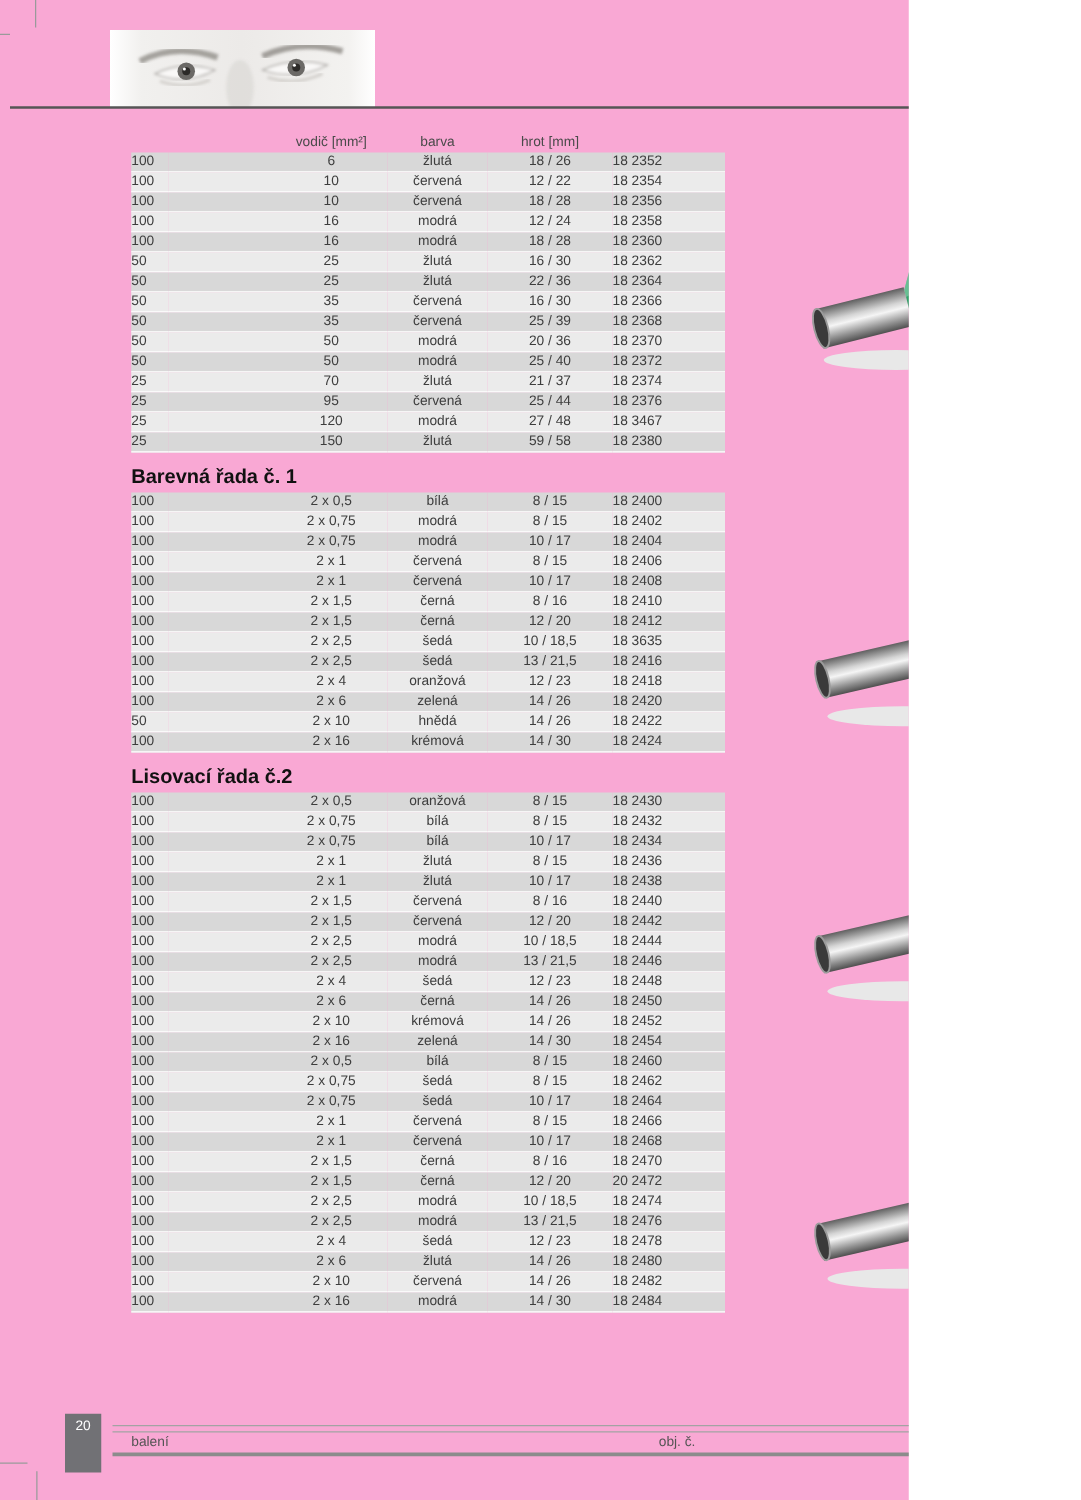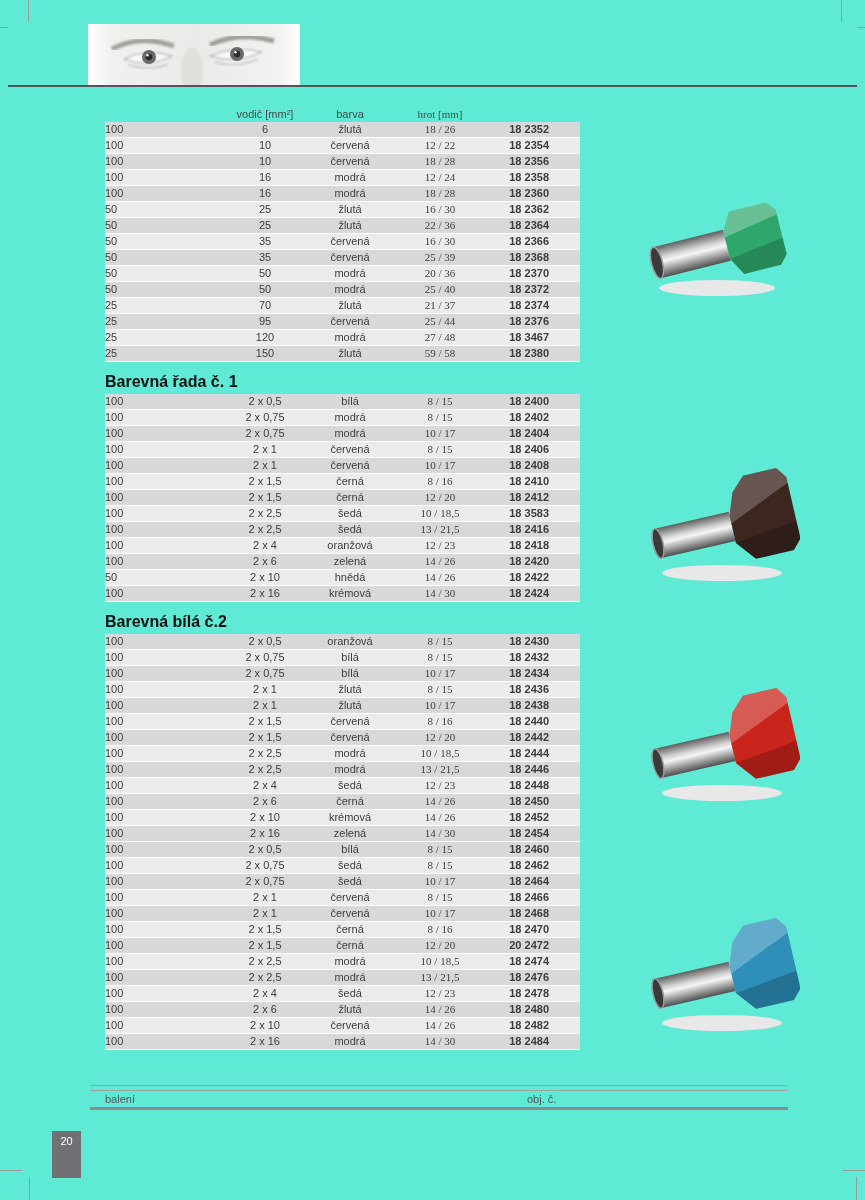--- a/index.html
+++ b/index.html
@@ -1,44 +1,44 @@
 <!DOCTYPE html>
 <html><head>
 <meta charset="utf-8">
 <style>
   html,body{margin:0;padding:0;background:#fff;}
-  .page{position:relative;width:865px;height:1200px;background:#5eead4;overflow:hidden;
+  .page{position:relative;width:727px;height:1200px;background:#f9a8d4;overflow:hidden;
         font-family:"Liberation Sans",sans-serif;}
   
   .mark{position:absolute;background:#9a9a9a;}
   
   .top-rule{position:absolute;left:8px;top:85px;width:849px;height:2px;background:#555;}
   .eyes{position:absolute;left:88px;top:24px;width:212px;height:62px;}
   
   .content{position:absolute;left:105px;top:103px;width:475px;}
   table{border-collapse:separate;border-spacing:0;table-layout:fixed;width:475px;}
   col.w0{width:30px}col.w1{width:175px}col.w2{width:80px}col.w3{width:100px}col.w4{width:90px}
   th{font-weight:normal;font-size:11px;color:#4a4a4a;height:17px;padding:0 0 2px 0;
      vertical-align:bottom;white-space:nowrap;}
   td{font-size:11px;color:#3d3d3d;height:15px;line-height:15px;padding:0;
      border-bottom:1px solid #fff;white-space:nowrap;}
   tbody tr:nth-child(odd){background:#d8d8d8;}
   tbody tr:nth-child(even){background:#ebebeb;}
   .c0{text-align:left;margin-left:24px;}
   .c1{text-align:center;padding-left:85px;}
   .c2{text-align:center;}
-  .c3{text-align:center;font-family:Liberation Serif, serif;}
-  .c4{text-align:right;padding-right:31px;font-weight:bold;}
+  .c3{text-align:center;}
+  .c4{padding-right:31px;}
   h2.section{font-size:13.5px;font-weight:bold;color:#111;margin:9px 0 0 0;letter-spacing:.2px;}
   h3.series{font-size:16px;font-weight:bold;color:#111;margin:11px 0 3px 0;}
   h2.section + h3.series{margin-top:8px;}
   
   .product{position:absolute;width:150px;height:125px;}
   
-  .footer{position:absolute;left:90px;top:1085px;width:698px;}
+  .footer{position:absolute;left:90px;top:1140px;width:698px;}
   .rule-pair{height:4px;border-top:1px solid #a3a3a3;border-bottom:1px solid #a3a3a3;}
   .footer-labels{position:relative;height:16px;}
   .footer-labels span{position:absolute;top:2px;font-size:11px;color:#555;}
   .fl-left{left:15px;}
   .fl-right{left:437px;}
   .rule-thick{height:3px;background:#8c8c8c;}
   
   .pagenum{position:absolute;left:52px;top:1131px;width:29px;height:47px;background:#717175;
            color:#fff;font-size:11px;text-align:center;padding-top:4px;box-sizing:border-box;}
 </style>
@@ -275,21 +275,21 @@
             <td class="c1">2 x 1,5</td>
             <td class="c2">černá</td>
             <td class="c3">12 / 20</td>
             <td class="c4">18 2412</td>
           </tr>
           <tr>
             <td class="c0">100</td>
             <td class="c1">2 x 2,5</td>
             <td class="c2">šedá</td>
             <td class="c3">10 / 18,5</td>
-            <td class="c4">18 3583</td>
+            <td class="c4">18 3635</td>
           </tr>
           <tr>
             <td class="c0">100</td>
             <td class="c1">2 x 2,5</td>
             <td class="c2">šedá</td>
             <td class="c3">13 / 21,5</td>
             <td class="c4">18 2416</td>
           </tr>
           <tr>
             <td class="c0">100</td>
@@ -315,21 +315,21 @@
           <tr>
             <td class="c0">100</td>
             <td class="c1">2 x 16</td>
             <td class="c2">krémová</td>
             <td class="c3">14 / 30</td>
             <td class="c4">18 2424</td>
           </tr>
         </tbody>
     </table>
 
-    <h3 class="series">Barevná bílá č.2</h3>
+    <h3 class="series">Lisovací řada č.2</h3>
     <table>
       <colgroup>
           <col class="w0">
           <col class="w1">
           <col class="w2">
           <col class="w3">
           <col class="w4">
         </colgroup>
       <tbody>
           <tr>

